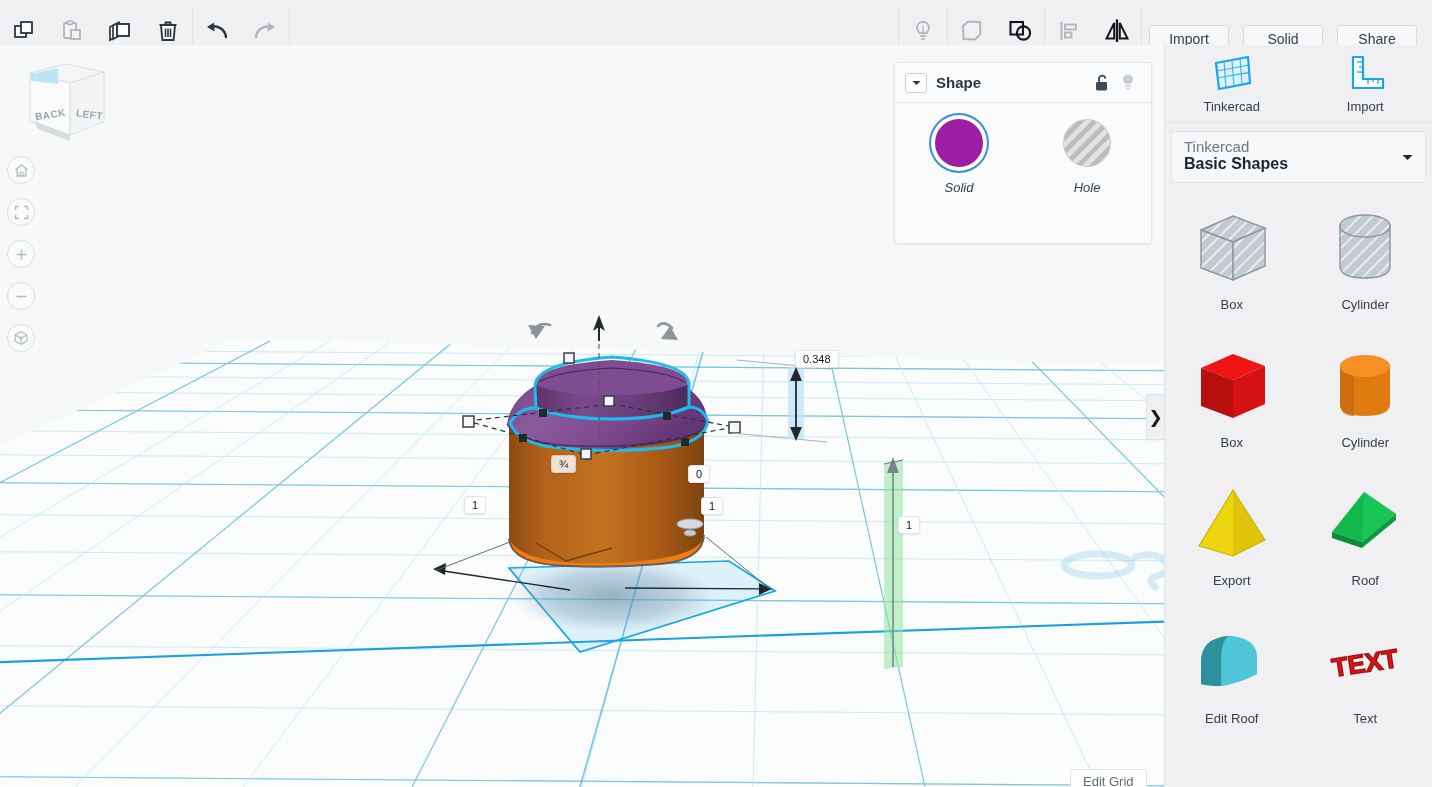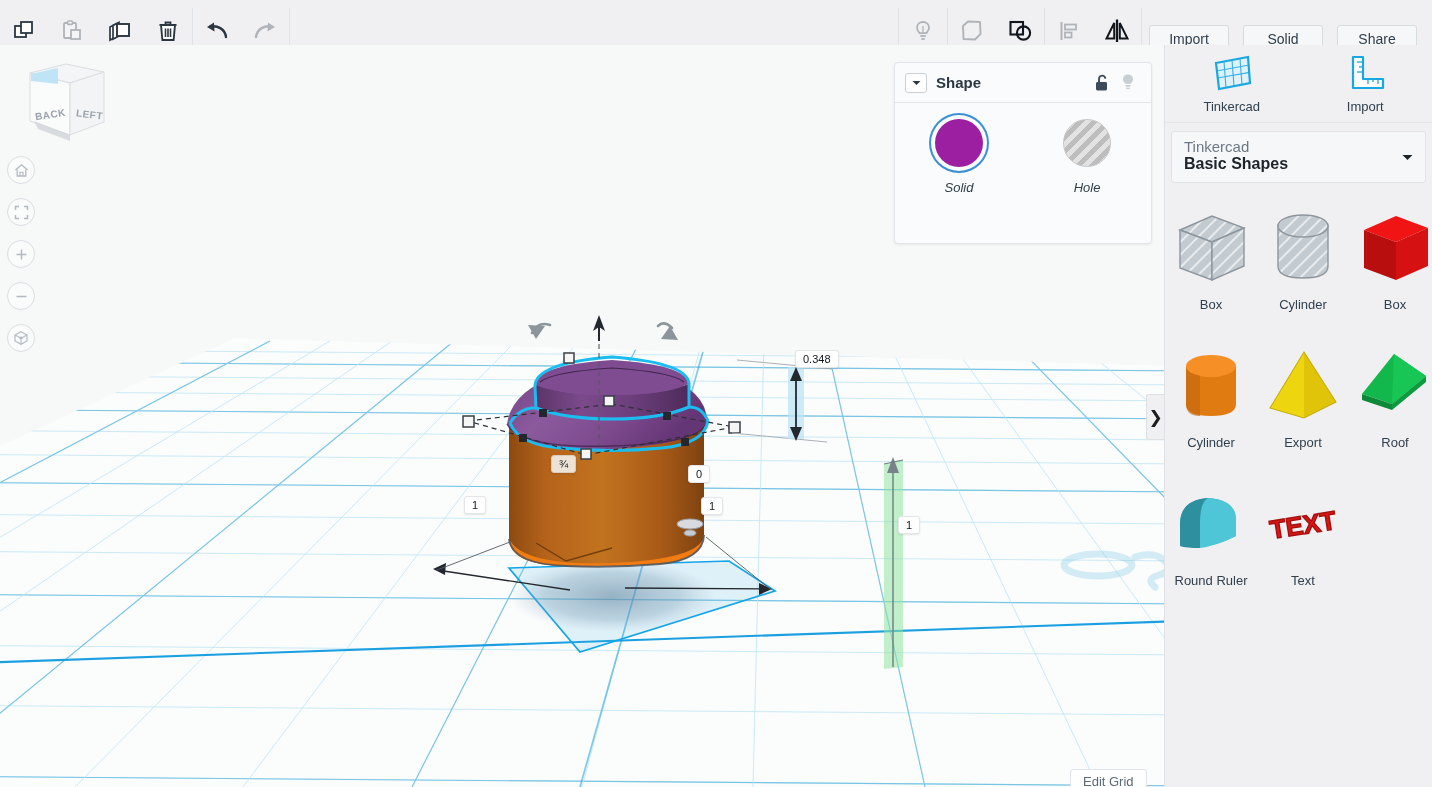--- a/index.html
+++ b/index.html
@@ -166,21 +166,21 @@
     padding: 7px 12px;
     display: flex; align-items: center;
     cursor: pointer;
   }
   .sb-dd-text { flex: 1; }
   .sb-dd-sub { font-size: 15px; color: #6c7885; line-height: 14px; }
   .sb-dd-main { font-size: 16px; color: #1d242c; line-height: 20px; font-weight: bold; }
 
   .sb-grid {
     margin-top: 12px;
-    display: grid; grid-template-columns: 1fr 1fr 1fr;
+    display: grid; grid-template-columns: 1fr 1fr;
     row-gap: 0;
   }
   .sb-item {
     height: 138px;
     display: flex; flex-direction: column;
     align-items: center; justify-content: flex-start;
     padding-top: 8px;
     cursor: pointer;
   }
   .sb-item-thumb { width: 92px; height: 92px; display: flex; align-items: center; justify-content: center; }
@@ -724,21 +724,21 @@
       </div>
 
       <div class="sb-item">
         <div class="sb-item-thumb">
           <svg width="90" height="90" viewBox="0 0 90 90">
             <path d="M14,66 L14,44 Q14,20 42,18 Q70,20 70,40 L70,56 Q44,70 14,66 Z" fill="#3fb6c9"></path>
             <path d="M14,44 Q14,20 42,18 Q36,26 34,44 L34,68 Q20,68 14,66 Z" fill="#2e8f9f"></path>
             <path d="M34,44 Q34,22 42,18 Q70,20 70,40 L70,56 Q50,66 34,68 Z" fill="#4ec6d8"></path>
           </svg>
         </div>
-        <div class="sb-item-lbl">Round Ruler</div>
+        <div class="sb-item-lbl">Edit Roof</div>
       </div>
 
       <div class="sb-item">
         <div class="sb-item-thumb">
           <svg width="90" height="90" viewBox="0 0 90 90">
             <g transform="rotate(-9 45 45)">
               <text x="45" y="54" text-anchor="middle" font-family="'Liberation Sans', sans-serif" font-size="26" font-weight="bold" fill="#d81616" stroke="#a50f0f" stroke-width="1.4">TEXT</text>
             </g>
           </svg>
         </div>

